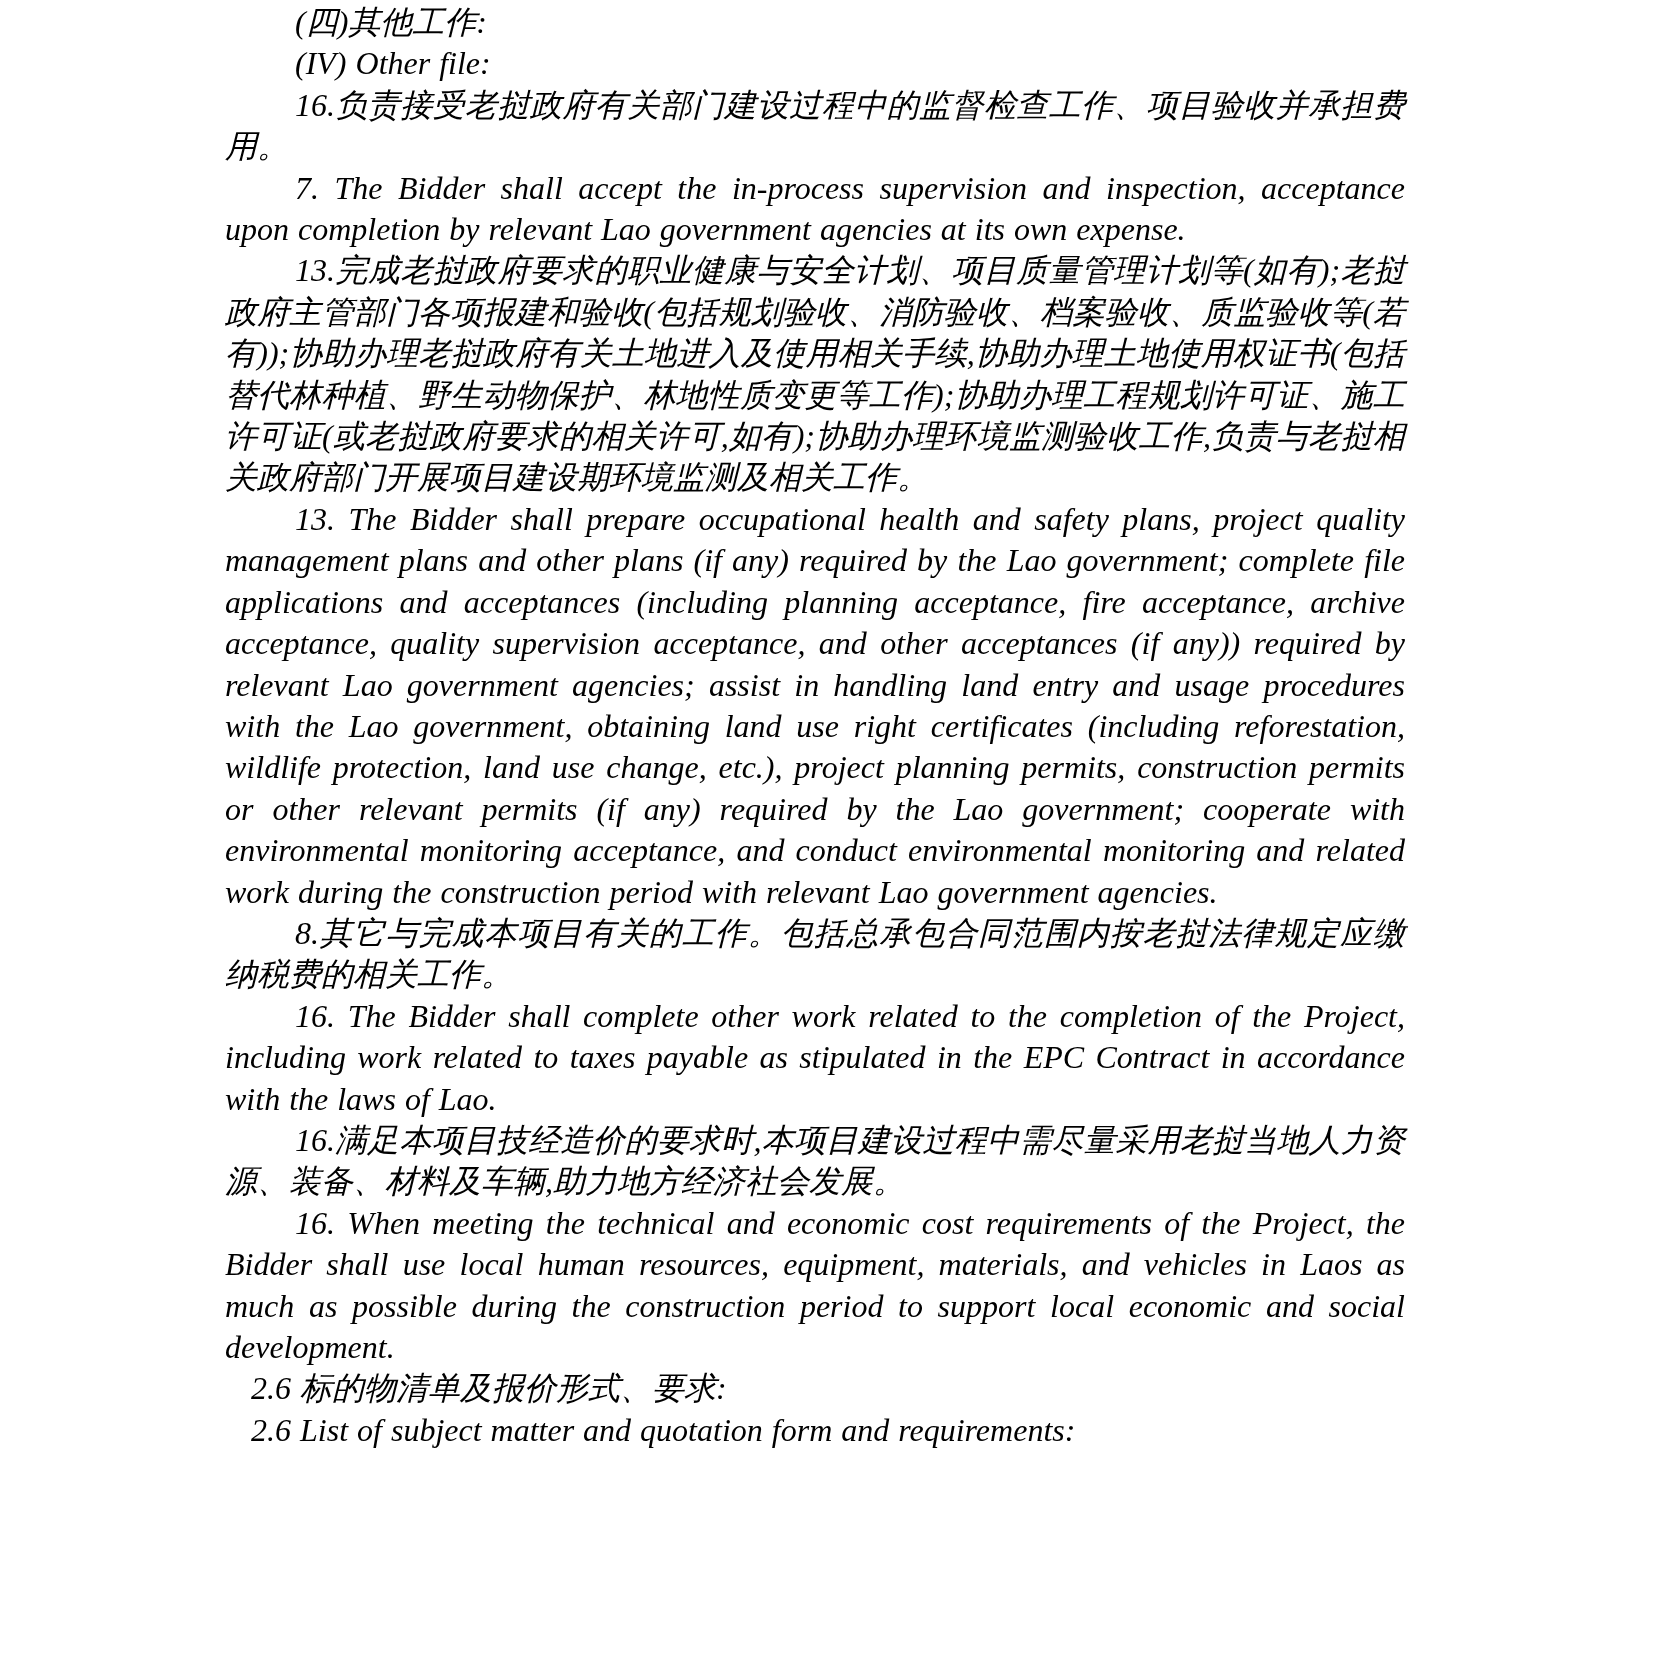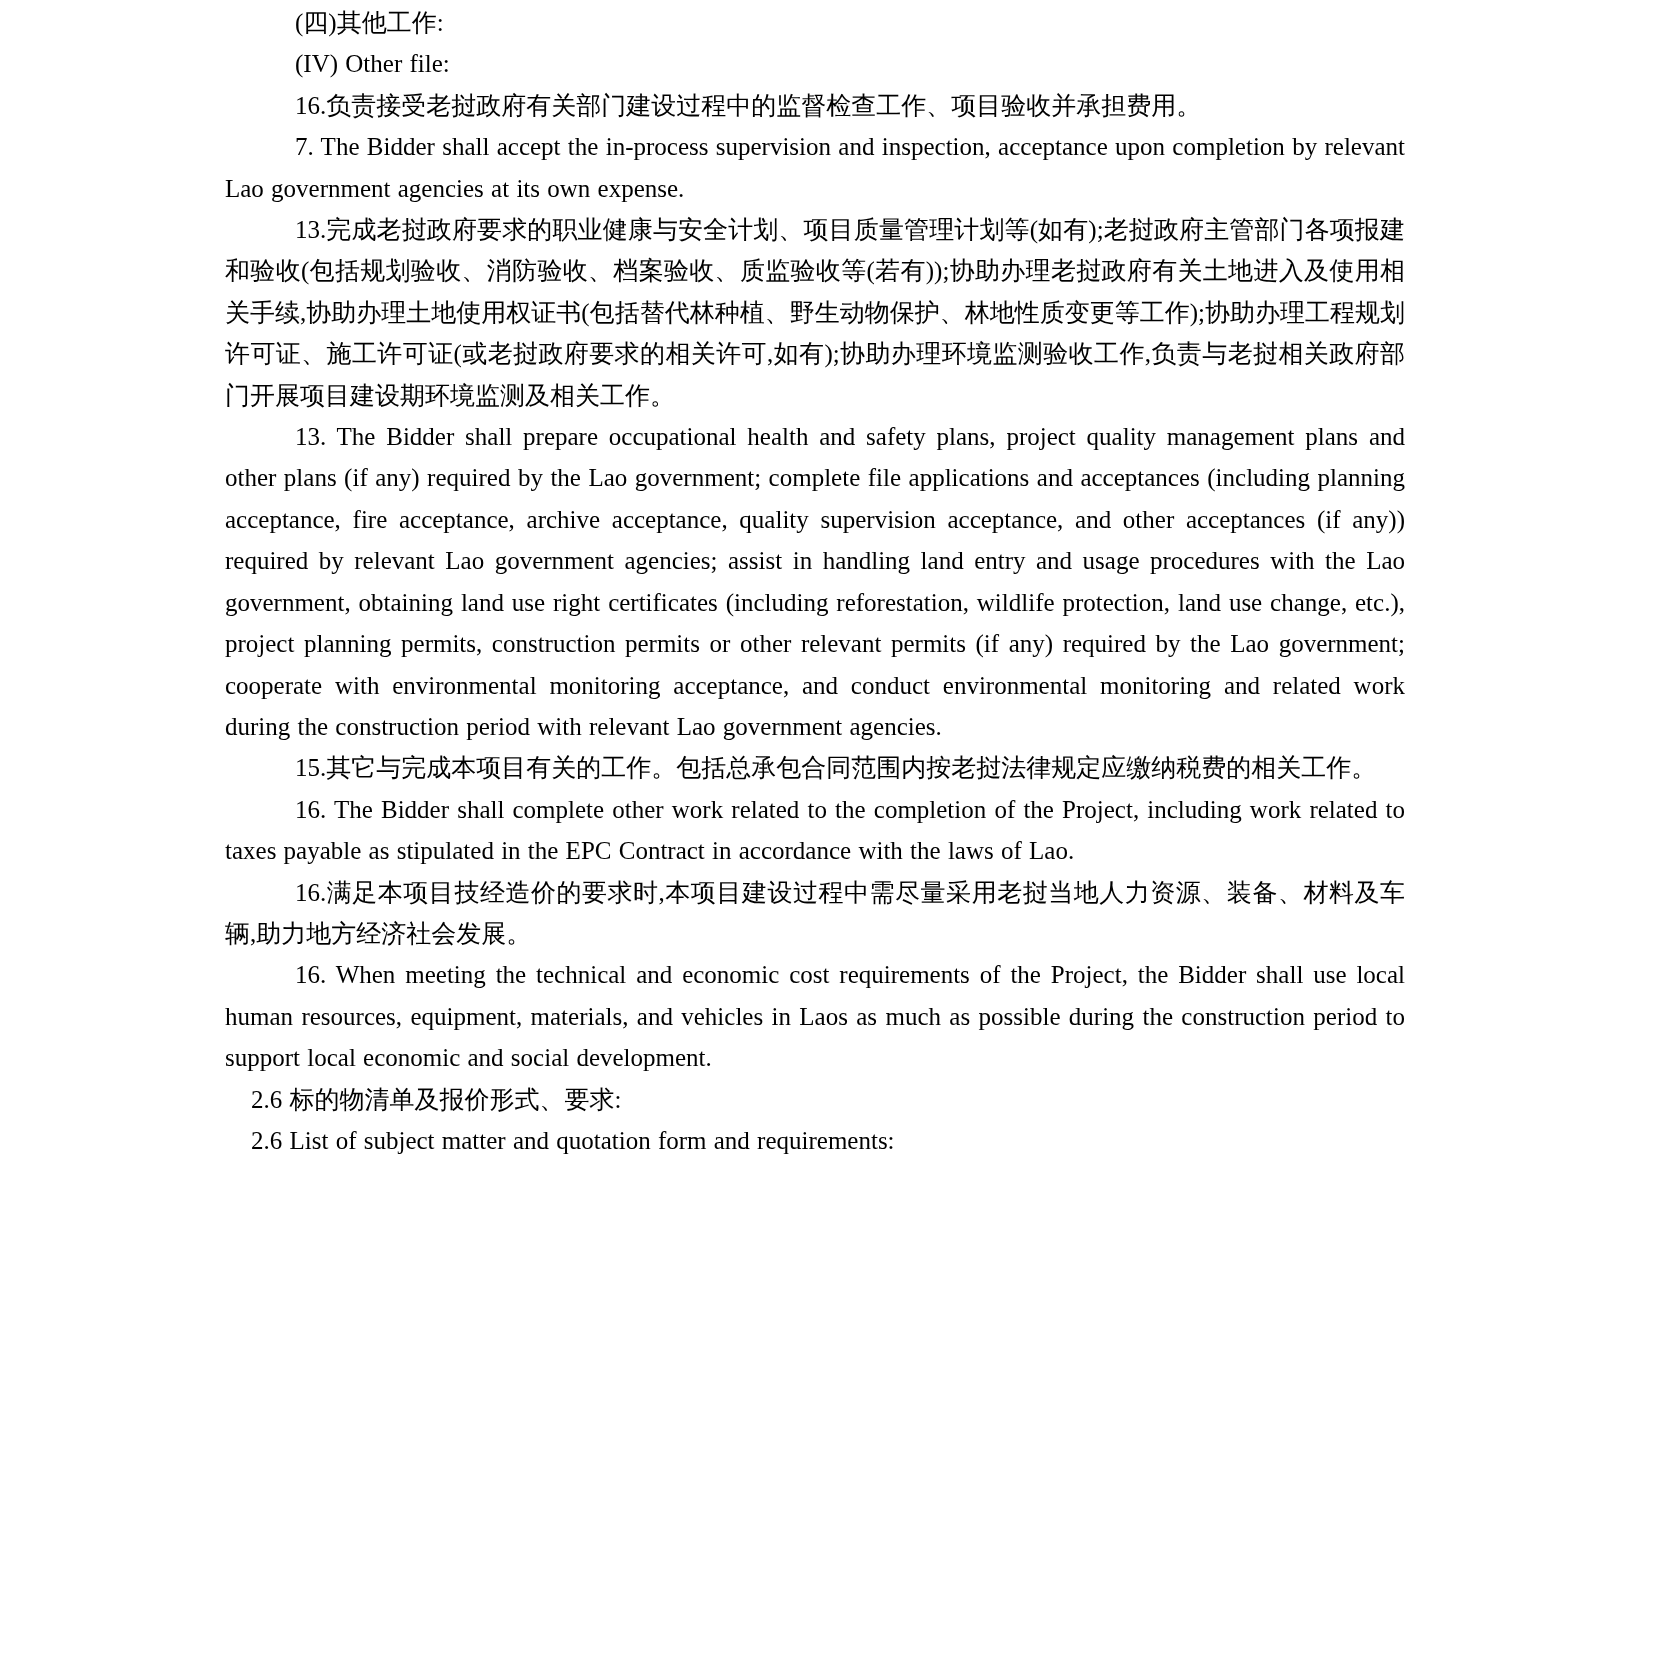--- a/index.html
+++ b/index.html
@@ -15,44 +15,45 @@
     overflow: hidden;
   }
   .page {
     box-sizing: border-box;
     width: 1654px;
     height: 1657px;
     padding: 2px 249px 0 225px;
   }
   .para {
     margin: 0;
-    font-size: 25px;
+    font-size: 32px;
     line-height: 41.4px;
     text-align: justify;
     text-indent: 70px;
     word-spacing: 1px;
+    font-style: italic;
   }
   .para.sub {
     text-indent: 26px;
   }
 </style>
 </head>
 <body>
 
 <main class="page">
   <p class="para" lang="zh">(四)其他工作:</p>
   <p class="para" lang="en">(IV) Other file:</p>
 
   <p class="para" lang="zh">16.负责接受老挝政府有关部门建设过程中的监督检查工作、项目验收并承担费用。</p>
   <p class="para" lang="en">7. The Bidder shall accept the in-process supervision and inspection, acceptance upon completion by relevant Lao government agencies at its own expense.</p>
 
   <p class="para" lang="zh">13.完成老挝政府要求的职业健康与安全计划、项目质量管理计划等(如有);老挝政府主管部门各项报建和验收(包括规划验收、消防验收、档案验收、质监验收等(若有));协助办理老挝政府有关土地进入及使用相关手续,协助办理土地使用权证书(包括替代林种植、野生动物保护、林地性质变更等工作);协助办理工程规划许可证、施工许可证(或老挝政府要求的相关许可,如有);协助办理环境监测验收工作,负责与老挝相关政府部门开展项目建设期环境监测及相关工作。</p>
   <p class="para" lang="en">13. The Bidder shall prepare occupational health and safety plans, project quality management plans and other plans (if any) required by the Lao government; complete file applications and acceptances (including planning acceptance, fire acceptance, archive acceptance, quality supervision acceptance, and other acceptances (if any)) required by relevant Lao government agencies; assist in handling land entry and usage procedures with the Lao government, obtaining land use right certificates (including reforestation, wildlife protection, land use change, etc.), project planning permits, construction permits or other relevant permits (if any) required by the Lao government; cooperate with environmental monitoring acceptance, and conduct environmental monitoring and related work during the construction period with relevant Lao government agencies.</p>
 
-  <p class="para" lang="zh">15.其它与完成本项目有关的工作。包括总承包合同范围内按老挝法律规定应缴纳税费的相关工作。</p>
+  <p class="para" lang="zh">8.其它与完成本项目有关的工作。包括总承包合同范围内按老挝法律规定应缴纳税费的相关工作。</p>
   <p class="para" lang="en">16. The Bidder shall complete other work related to the completion of the Project, including work related to taxes payable as stipulated in the EPC Contract in accordance with the laws of Lao.</p>
 
 
   <p class="para" lang="zh">16.满足本项目技经造价的要求时,本项目建设过程中需尽量采用老挝当地人力资源、装备、材料及车辆,助力地方经济社会发展。</p>
   <p class="para" lang="en">16. When meeting the technical and economic cost requirements of the Project, the Bidder shall use local human resources, equipment, materials, and vehicles in Laos as much as possible during the construction period to support local economic and social development.</p>
 
   <p class="para sub" lang="zh">2.6 标的物清单及报价形式、要求:</p>
   <p class="para sub" lang="en">2.6 List of subject matter and quotation form and requirements:</p>
 </main>
 

